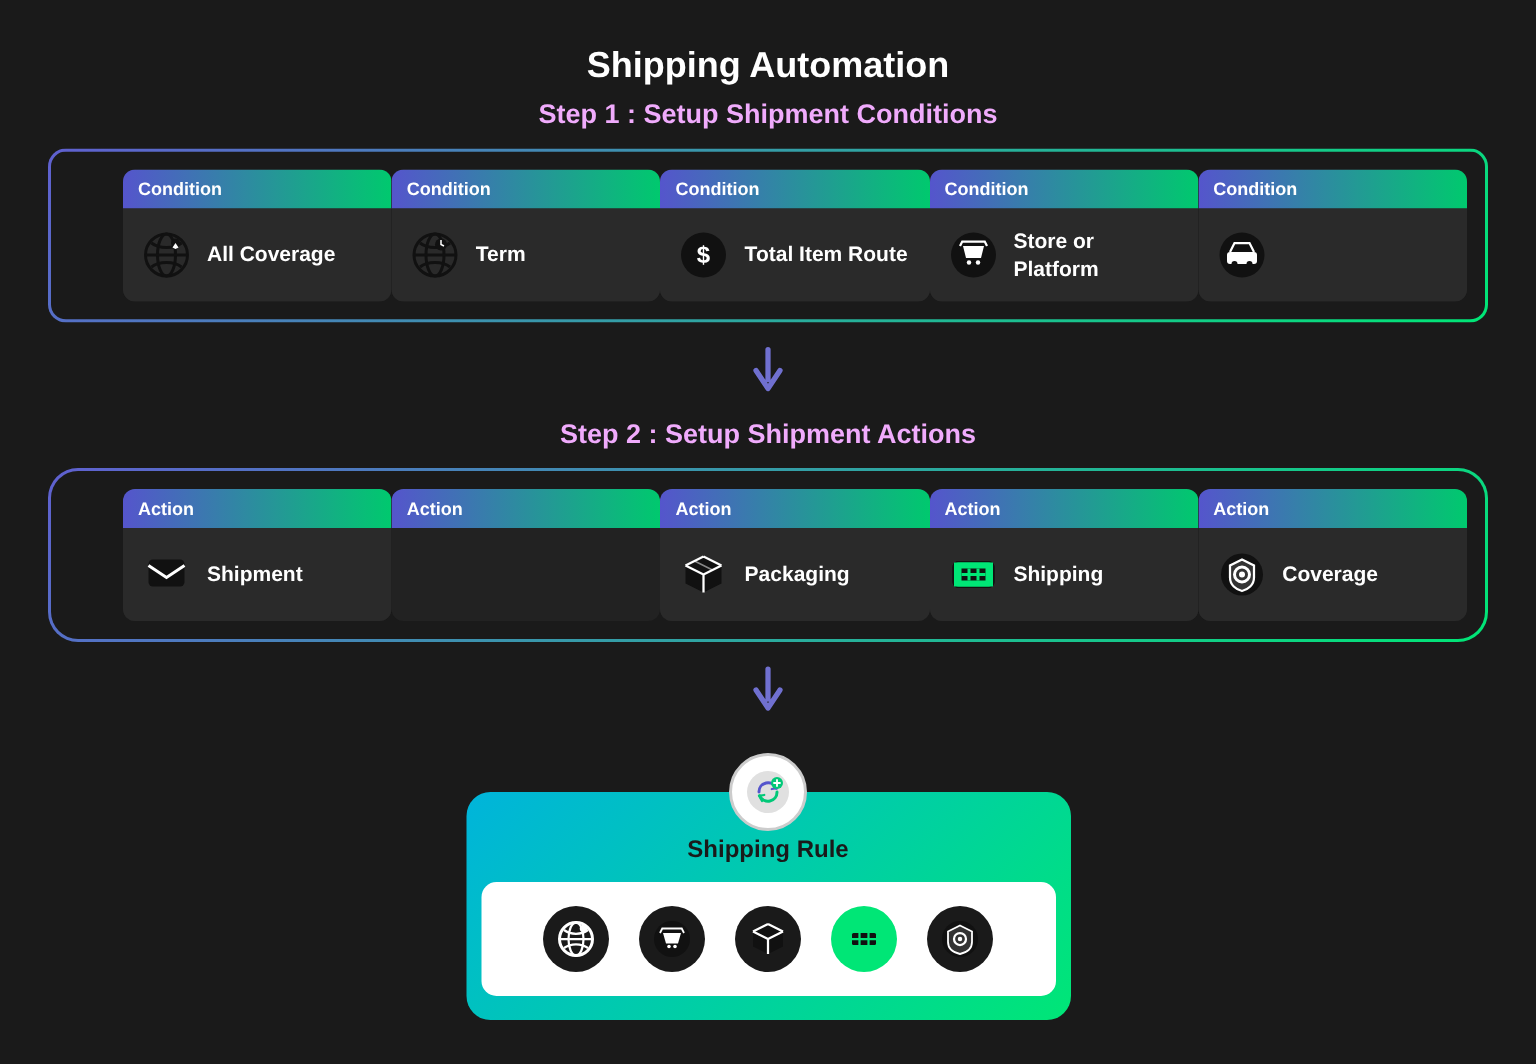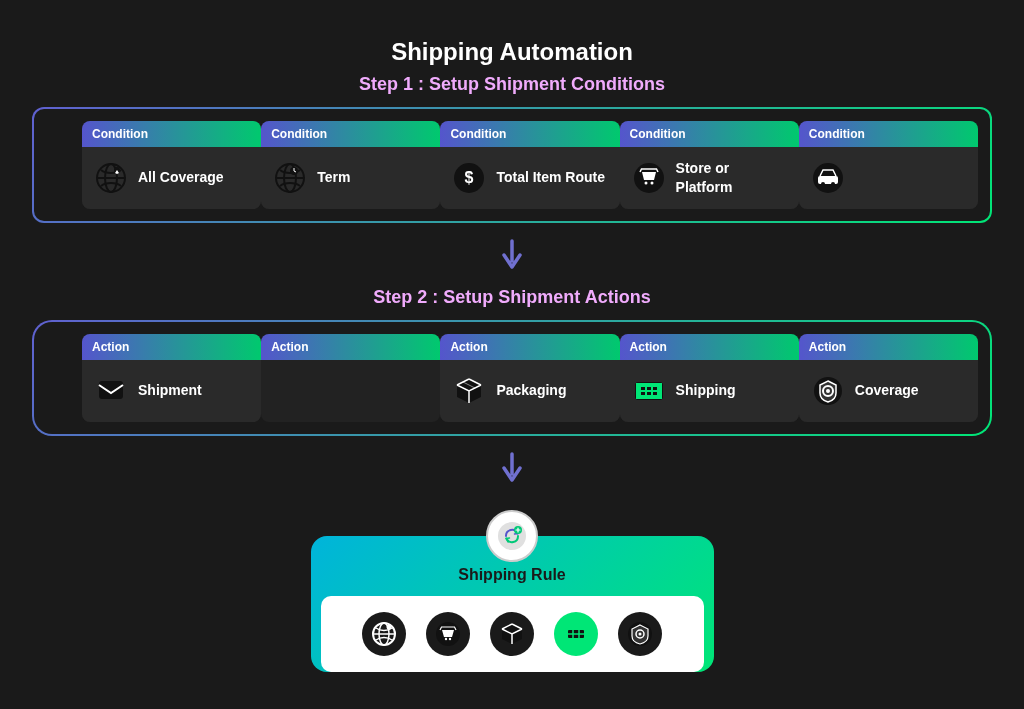--- a/index.html
+++ b/index.html
@@ -157,21 +157,21 @@
       width: 32px;
       height: 32px;
     }
 
     .shipping-rule-box {
       width: 403px;
       border-radius: 16px;
       overflow: hidden;
       background: linear-gradient(135deg, #00b4db, #00e676);
       padding-top: 30px;
-      padding-bottom: 0;
+      padding-bottom: 16px;
     }
 
     .shipping-rule-title {
       text-align: center;
       font-size: 16px;
       font-weight: 600;
       color: #1a1a1a;
       margin-bottom: 12px;
     }
 

